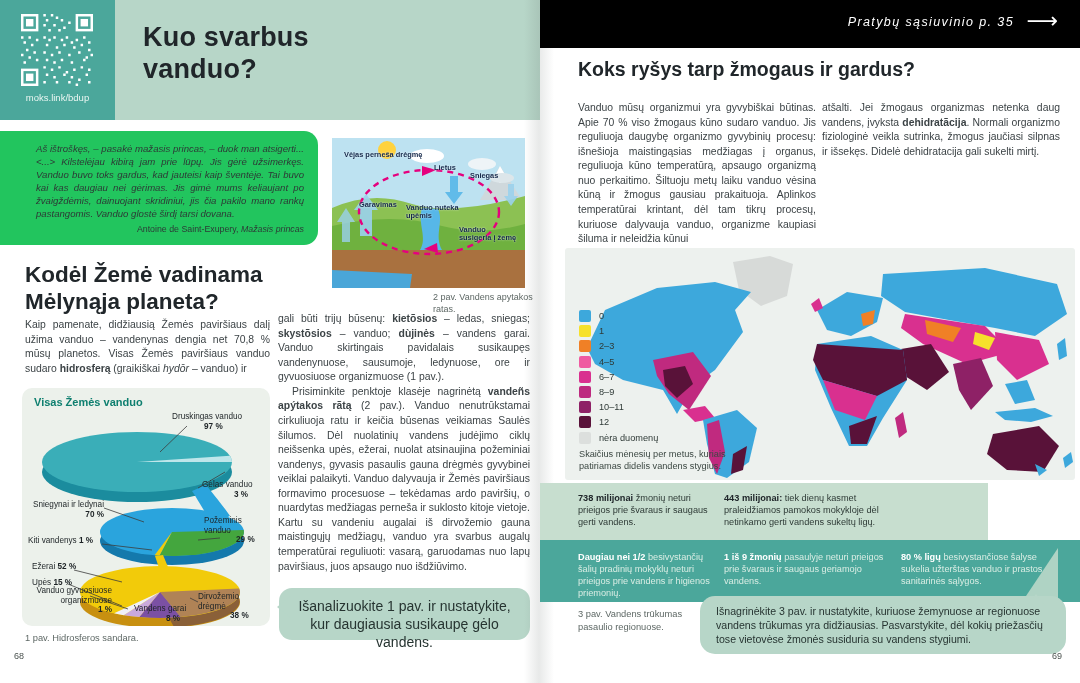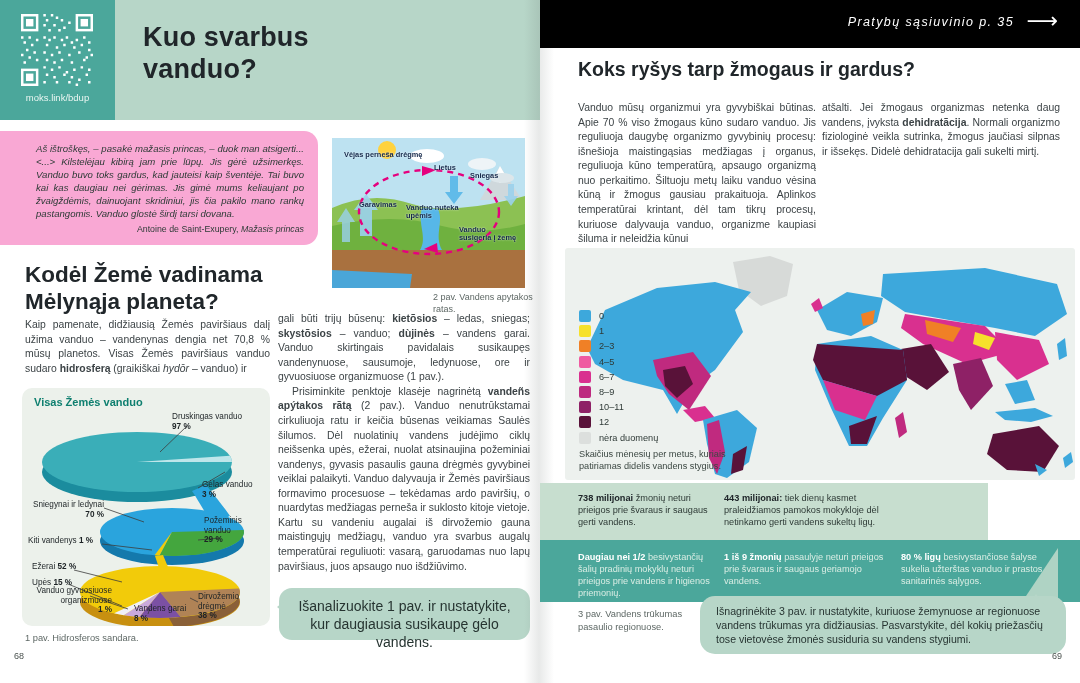--- a/index.html
+++ b/index.html
@@ -12,21 +12,21 @@
 
   
   .qr-panel { left:0; top:0; width:115px; height:120px; background:#4BA79B; }
   .qr-panel svg { position:absolute; left:21px; top:14px; width:72px; height:72px; }
   .qr-caption { position:absolute; left:0; top:92px; width:115px; text-align:center;
     color:#eaf6f2; font-size:9.5px; }
   .title-band { left:115px; top:0; width:425px; height:120px; background:#B7D6C8; }
   .main-title { position:absolute; left:28px; top:22px; width:280px;
     font-size:27px; font-weight:bold; color:#20262a; line-height:1.18; letter-spacing:.2px; }
 
-  .quote-box { left:0; top:131px; width:318px; height:114px; background:#f9a8d4;
+  .quote-box { left:0; top:131px; width:318px; height:114px; background:#22c55e;
     border-radius:0 14px 14px 0; padding:11px 14px 8px 36px; }
   .quote-text { font-style:italic; font-size:9.6px; line-height:1.36; color:#2d3a36; text-align:justify; }
   .quote-attr { margin-top:4px; text-align:right; font-size:8.8px; color:#2d3a36; }
   .quote-attr .work { font-style:italic; }
 
   
   .cycle-fig { left:332px; top:138px; width:193px; height:150px; }
   .cycle-fig svg { position:absolute; inset:0; }
   .cycle-label { position:absolute; font-size:7.4px; font-weight:bold; color:#14284a;
     line-height:1.1; text-shadow:0 0 2px rgba(255,255,255,.8); }
@@ -39,21 +39,21 @@
   .col1-left { left:25px; top:318px; width:245px; height:66px; }
   .col2-left { left:278px; top:312px; width:252px; height:272px; }
   .para-indent { text-indent:14px; }
 
   
   .diagram-panel { left:22px; top:388px; width:248px; height:238px; background:#ECF1EB; border-radius:10px; }
   .diagram-title { position:absolute; left:12px; top:8px; font-size:11px; font-weight:bold; color:#0E7F6F; }
   .diagram-panel svg.pies { position:absolute; left:0; top:22px; width:248px; height:216px; }
   .dlabel { position:absolute; font-size:8.2px; color:#1d2326; line-height:1.18; }
   .dlabel b { font-weight:bold; }
-  .dlabel .blockval { display:block; }
+  .dlabel .blockval { display:block;margin-left:32px; }
   .caption1 { left:25px; top:633px; font-size:9.3px; color:#5e6865; }
   .pagenum { font-size:9px; color:#4a524f; }
   .pn-left { left:14px; top:651px; }
   .pn-right { left:1052px; top:651px; }
 
   .bubble { background:#B7D6C8; border-radius:13px; color:#263431; }
   .bubble-left { left:279px; top:588px; width:251px; height:52px; padding:9px 12px;
     font-size:14px; line-height:1.3; text-align:center; }
   .bubble-left::before { content:""; position:absolute; left:-13px; top:8px;
     border:11px solid transparent; border-right:14px solid #B7D6C8; }

